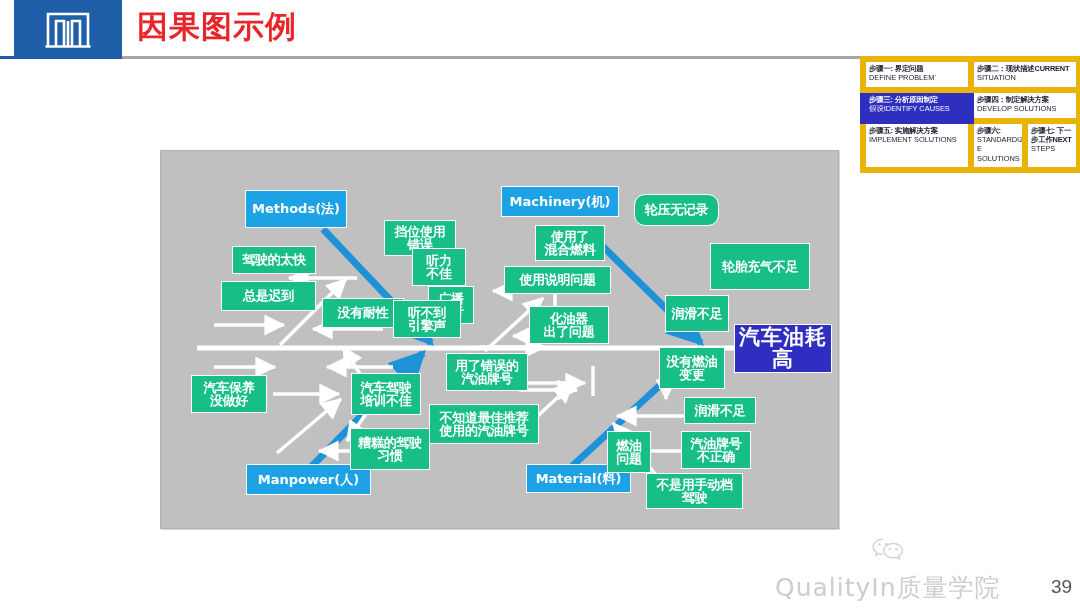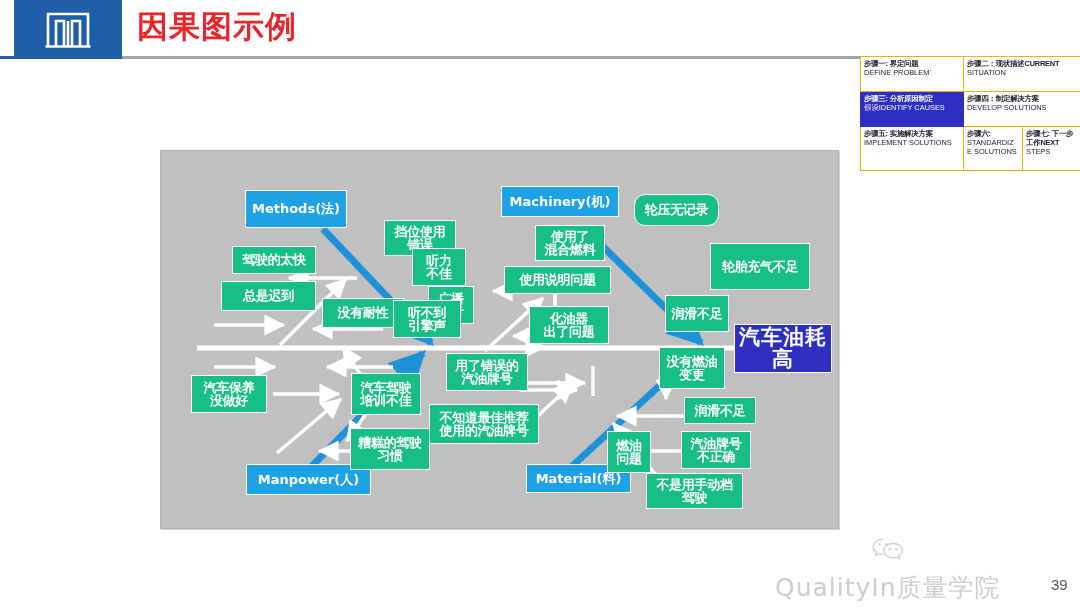--- a/index.html
+++ b/index.html
@@ -22,21 +22,21 @@
   #header-rule-left{position:absolute;left:0;top:56px;width:122px;height:3px;background:#1f5ea8;}
 
   
   #step-table{
     position:absolute;left:860px;top:56px;width:222px;
     border-collapse:collapse;table-layout:fixed;
     font-size:7.4px;line-height:9.4px;color:#1a1a2e;
     font-family:"Liberation Sans",sans-serif;
   }
   #step-table td{
-    border:1px solid #eab308;vertical-align:top;padding:2px 3px 13px 3px;
+    border:6px solid #eab308;vertical-align:top;padding:2px 3px 4px 3px;
     background:#ffffff;overflow:hidden;white-space:normal;
   }
   #step-table td.active{background:#2e2ec0;color:#ffffff;border-color:#2e2ec0;}
   .cn{display:block;font-weight:bold;letter-spacing:-0.2px;}
   .en{display:block;letter-spacing:0px;}
 
   
   #diagram{
     position:absolute;left:160px;top:150px;width:677px;height:377px;
     background:#c0c0c0;border:1px solid #b2b2b2;
@@ -61,21 +61,21 @@
   #watermark{
     position:absolute;left:775px;top:536px;
     display:flex;align-items:center;gap:9px;
     color:#cdcdcd;font-size:25px;letter-spacing:1px;
     font-family:"DejaVu Sans","Liberation Sans",sans-serif;
     flex-direction:column;
   }
   #wechat-icon{width:34px;height:26px;}
   #page-number{
     position:absolute;left:1051px;top:576px;
-    color:#555;font-size:15px;font-family:"Liberation Sans",sans-serif;
+    color:#555;font-size:19px;font-family:"Liberation Sans",sans-serif;
   }
 </style>
 </head>
 <body>
 
 <div id="header">
   <div id="logo-block">
     <svg width="48" height="42" viewBox="0 0 48 42">
       <g fill="none" stroke="#ffffff" stroke-width="2.6">
         <path d="M4 38 L4 6 L44 6 L44 38"></path>

